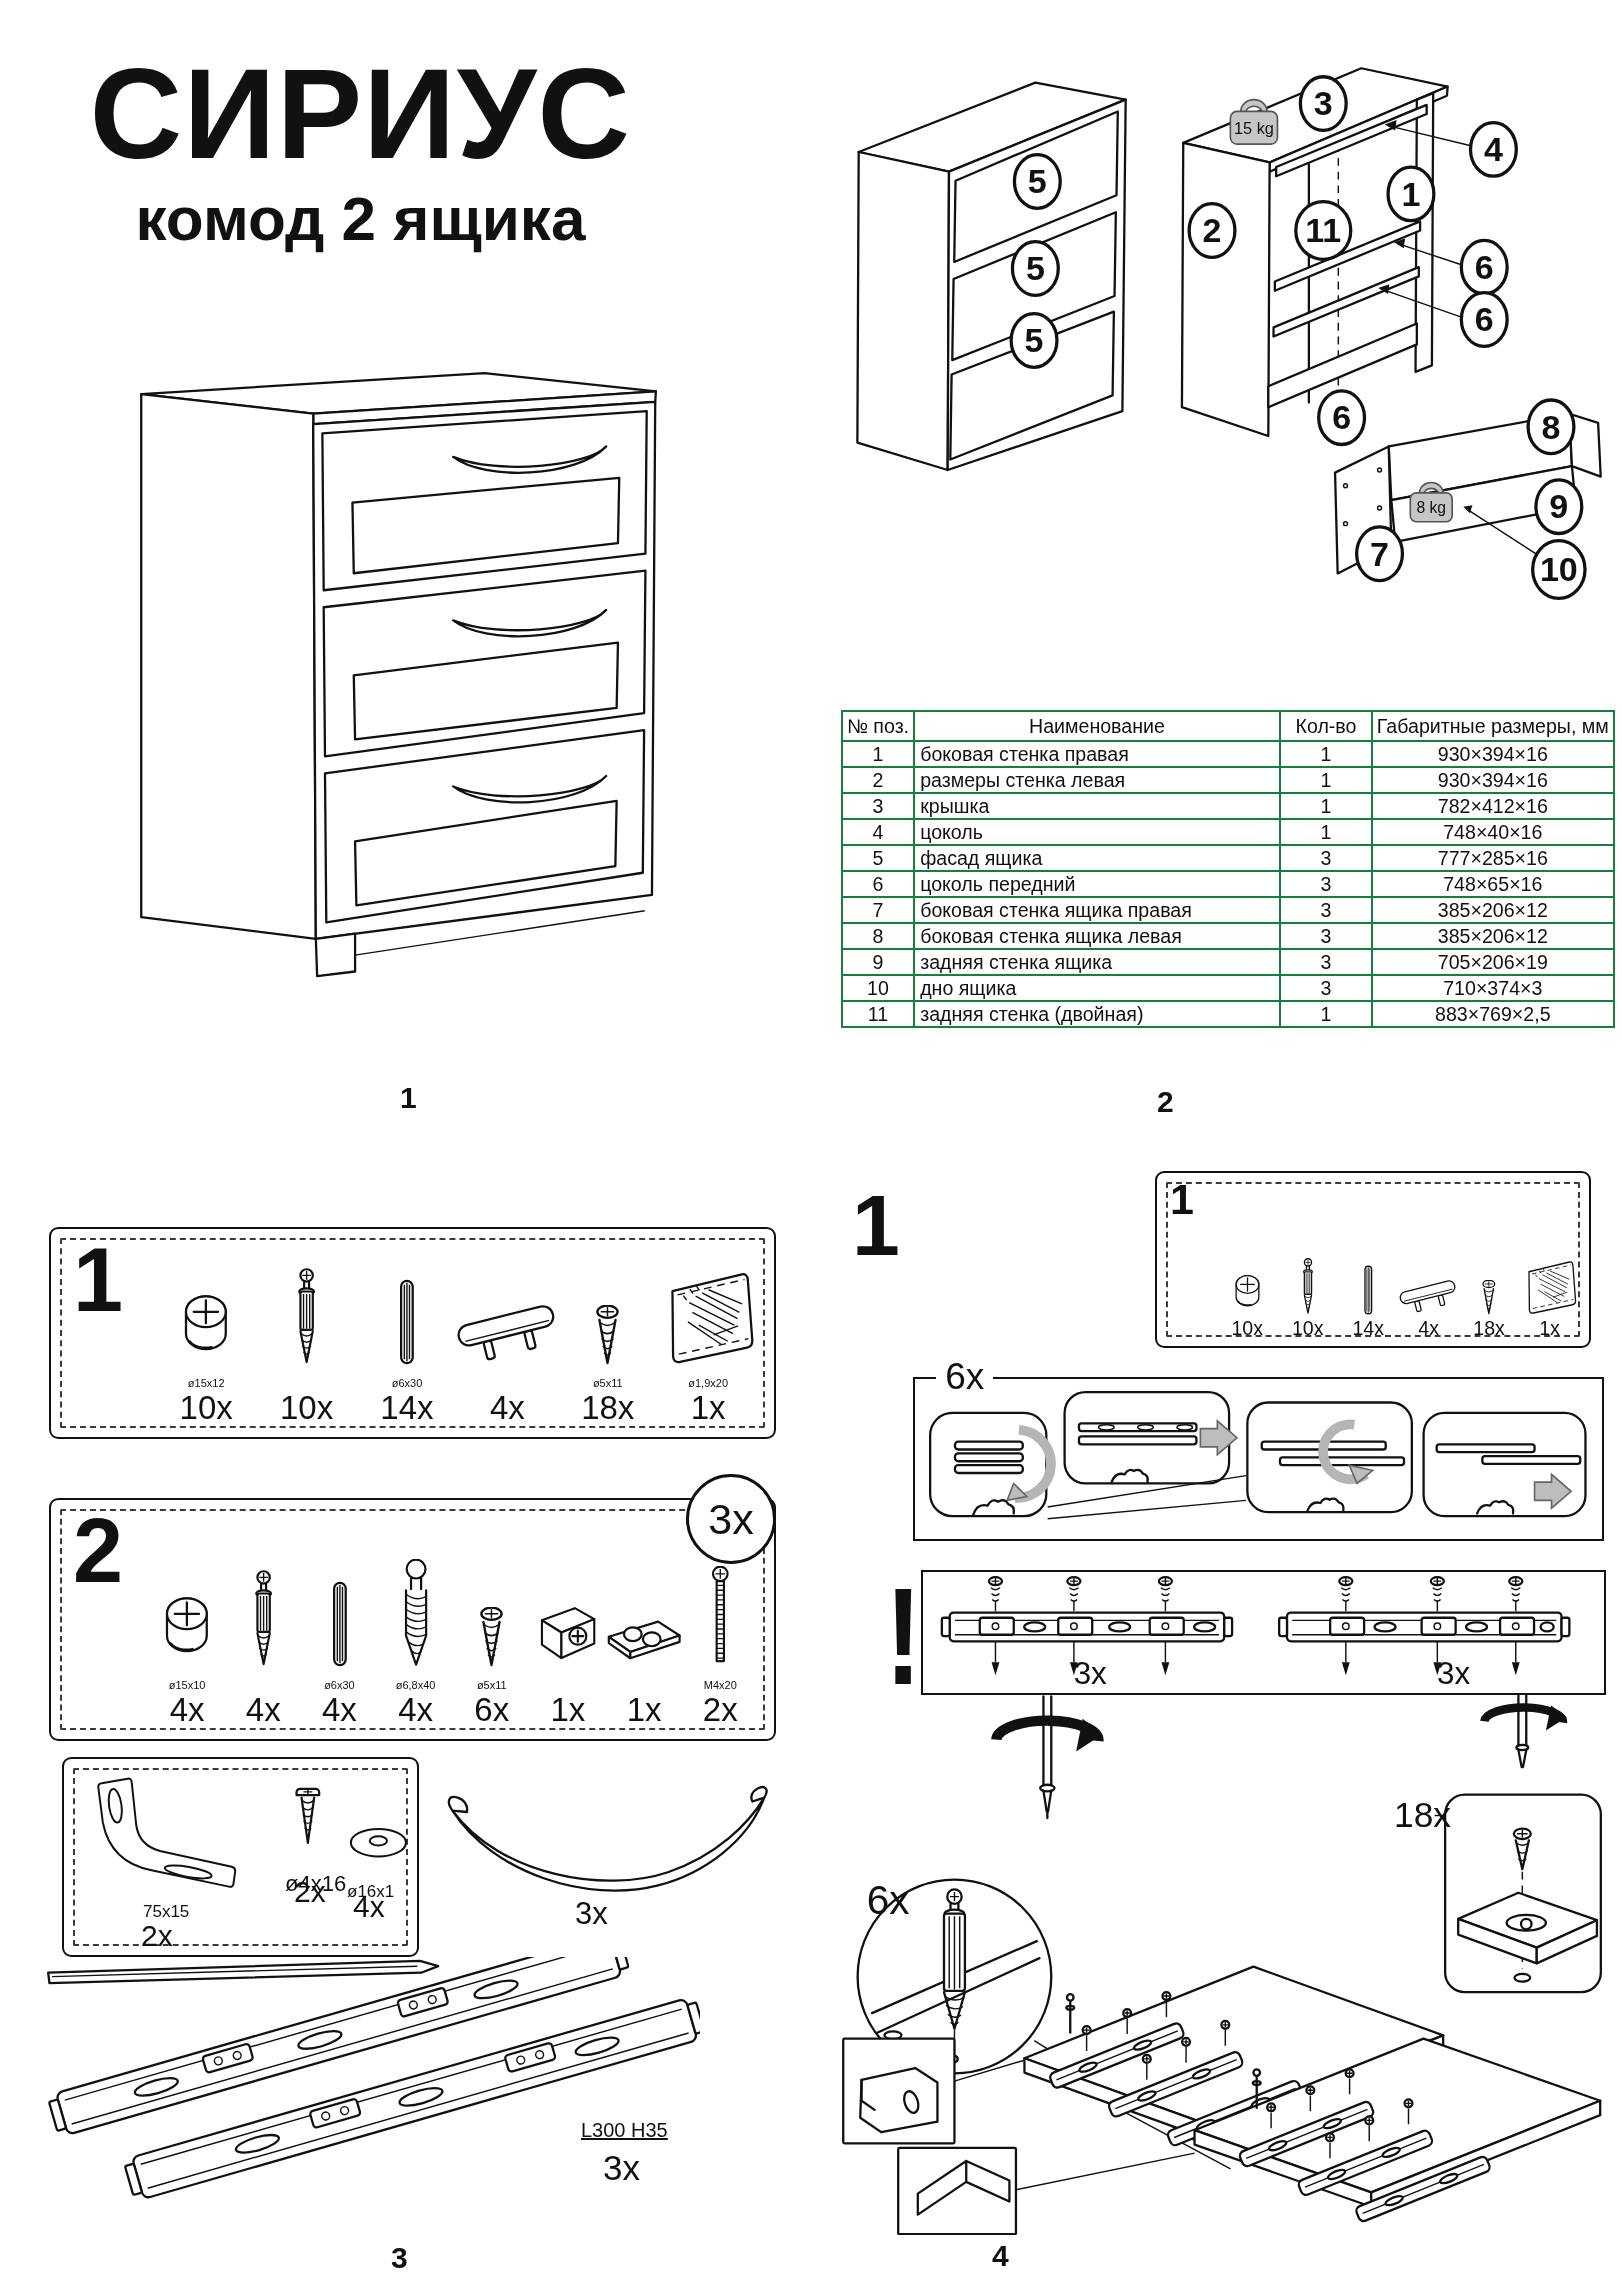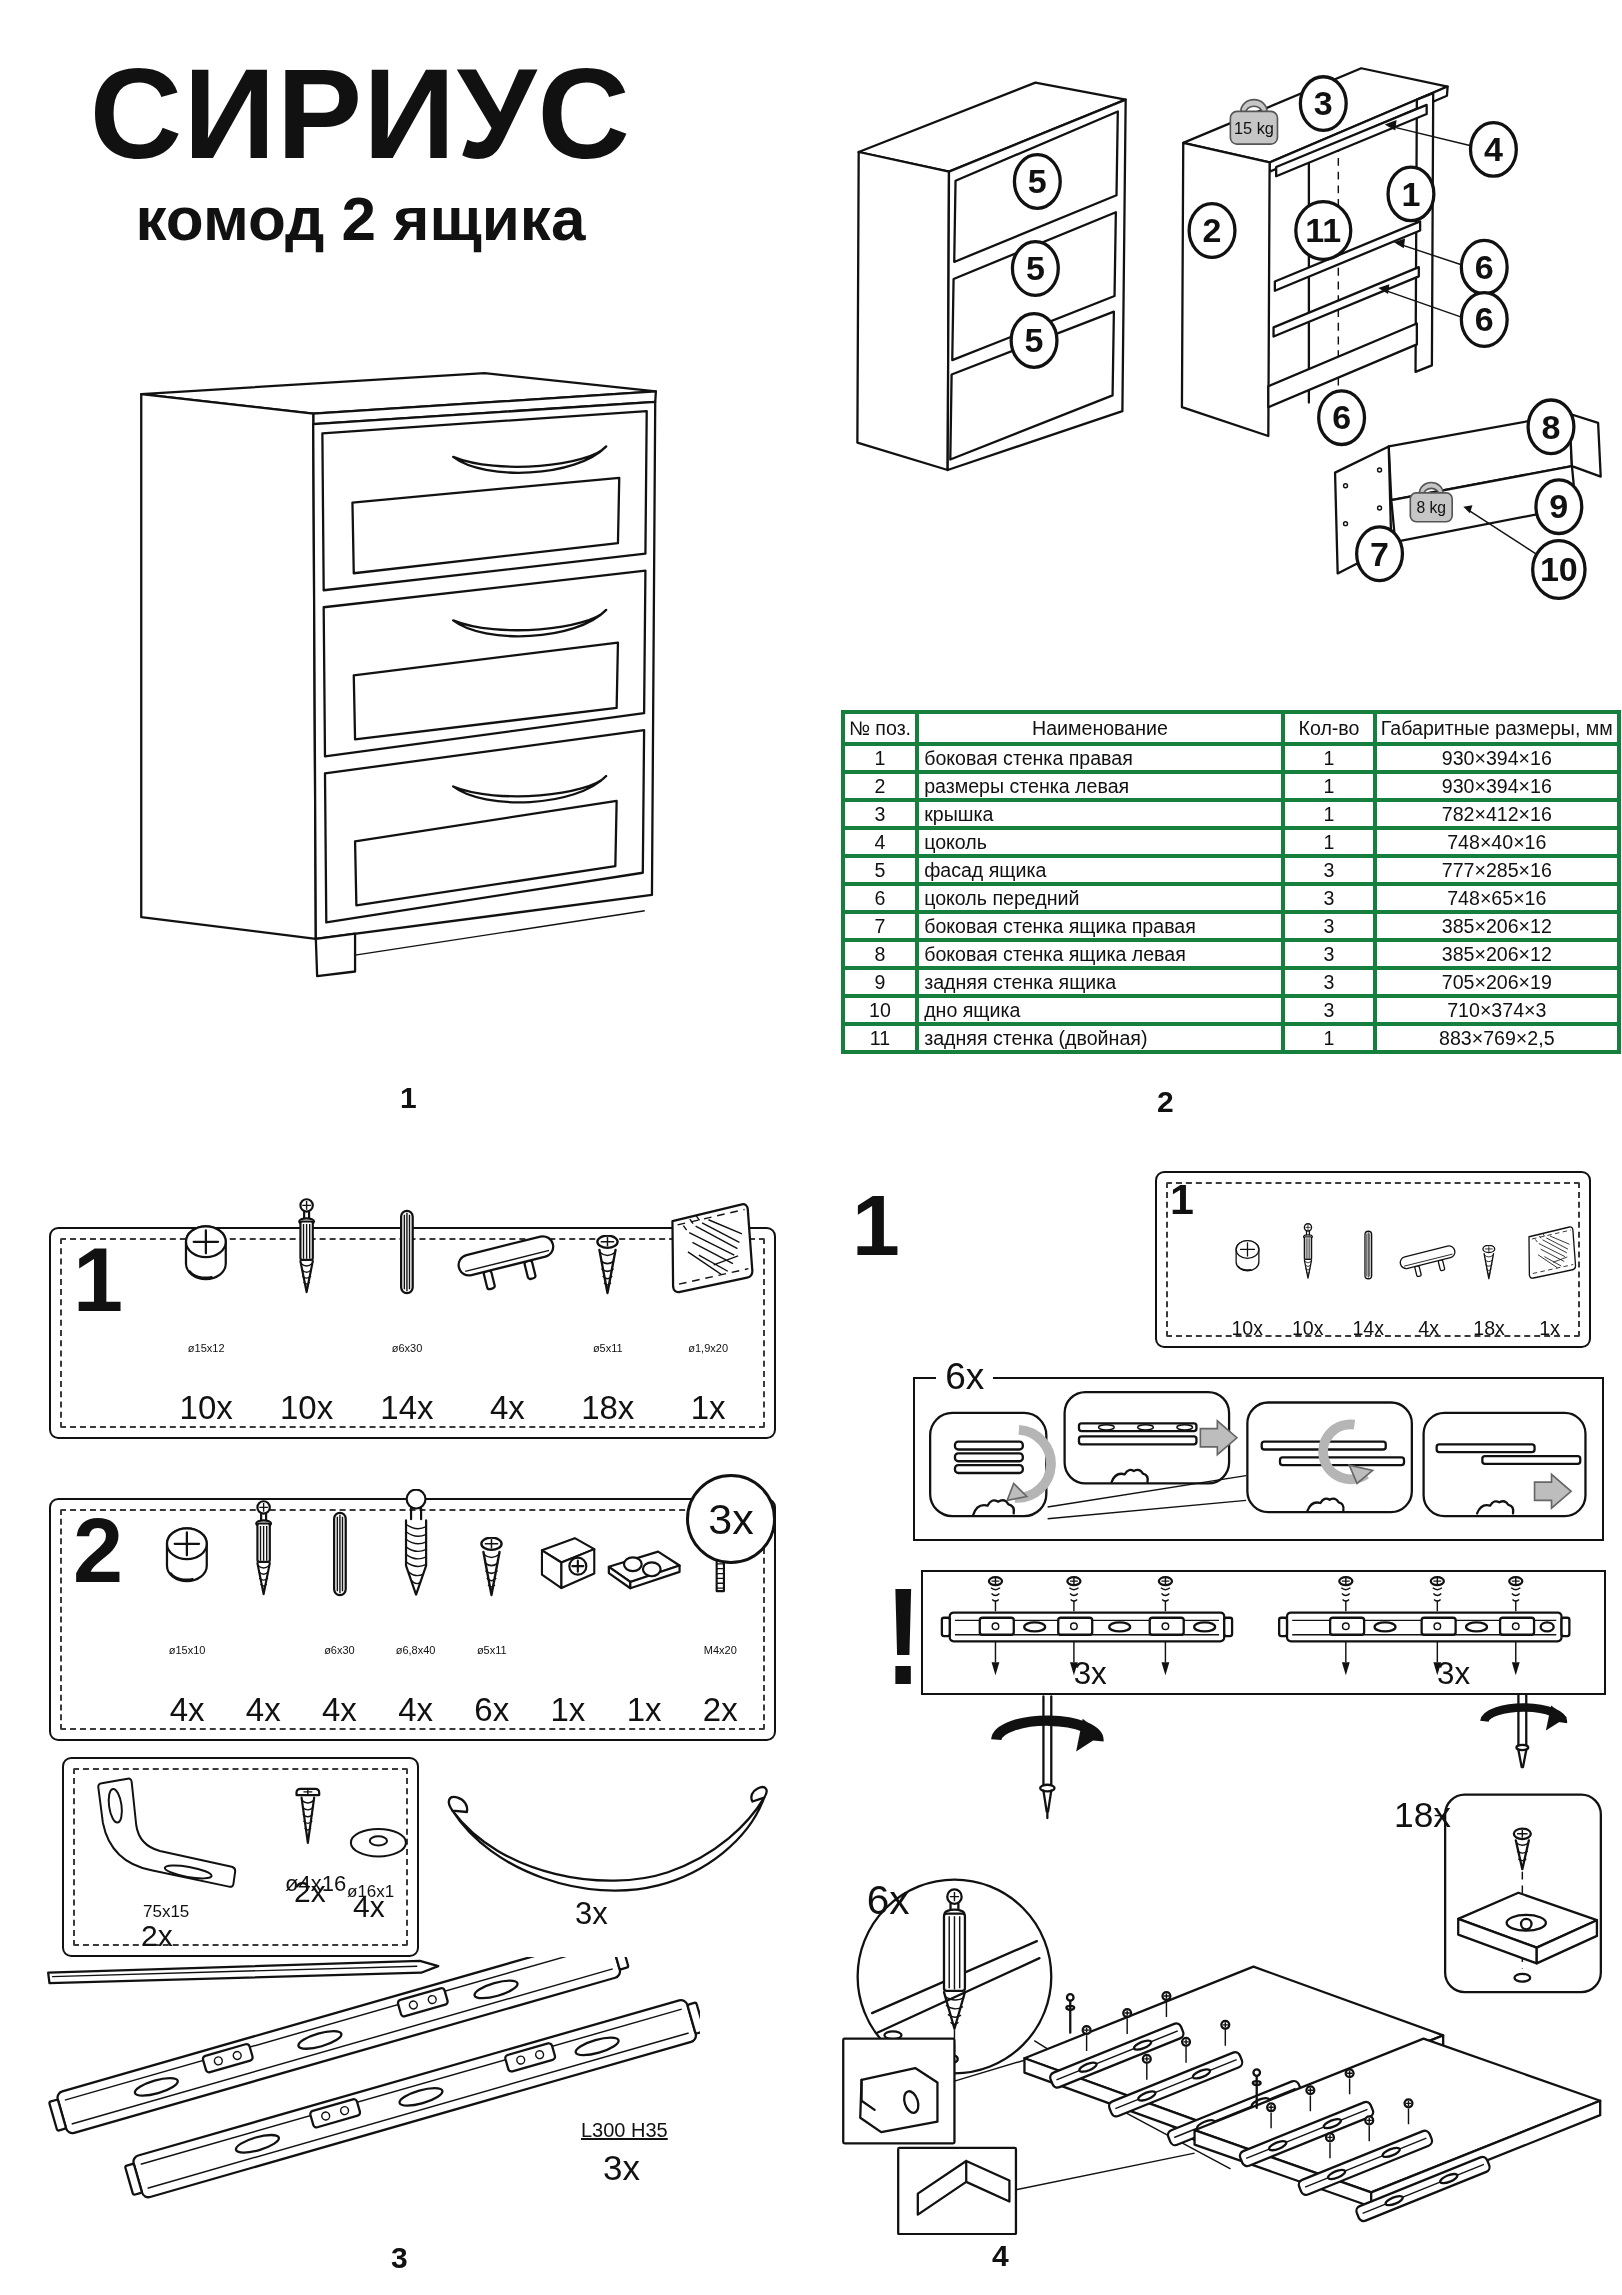--- a/index.html
+++ b/index.html
@@ -6,29 +6,29 @@
   .page{position:relative;width:1622px;height:2295px;background:#fff;overflow:hidden;
         font-family:"Liberation Sans",sans-serif;color:#111;}
   .abs{position:absolute;}
   .title{font-weight:bold;font-size:128px;line-height:1.05;text-align:center;letter-spacing:1.3px;}
   .subtitle{font-weight:bold;font-size:62px;text-align:center;margin-top:1.3px;}
   .pagenum{font-size:30px;font-weight:bold;}
   .step-num{font-size:86px;font-weight:bold;line-height:1;}
   .excl{font-size:110px;font-weight:bold;transform:scaleY(1.25);transform-origin:top;line-height:1;}
   
   table{border-collapse:collapse;font-size:19.6px;background:#fff;}
-  td,th{border:4px solid #15803d;padding:0 5.2px;height:24px;white-space:nowrap;}
+  td,th{border:2px solid #15803d;padding:0 5.2px;height:24px;white-space:nowrap;}
   th{font-weight:normal;font-size:19.6px;padding:2px 3.9px;}
   .c{text-align:center;}
   
   .box{position:absolute;border:2.6px solid #111;border-radius:9.2px;background:#fff;}
   .box .dash{position:absolute;inset:9.2px;border:2px dashed #3a3a3a;border-radius:2px;pointer-events:none;}
   .kit-num{position:absolute;top:10.5px;left:22px;font-size:90px;font-weight:bold;line-height:.9;}
   .kit-items{position:absolute;left:105px;right:15.7px;top:18.3px;bottom:10.5px;display:flex;align-items:flex-end;justify-content:space-between;}
-  .kit-item{display:flex;flex-direction:column;align-items:center;flex:1;min-width:0;gap:35px;}
+  .kit-item{display:flex;flex-direction:column;align-items:center;flex:1;min-width:0;}
   .ki-icon{display:flex;align-items:flex-end;justify-content:center;}
   .ki-size{font-size:11px;height:22px;margin-top:0;display:flex;align-items:flex-end;}
   .ki-qty{font-size:33px;height:38px;display:flex;align-items:flex-end;}
   .mini .kit-num{font-size:43px;top:6.5px;left:13px;}
   .mini .kit-items{left:60px;right:9.2px;top:11.8px;bottom:6.5px;}
   .mini .ki-qty{font-size:19.6px;height:23.6px;}
   .badge{position:absolute;border:3.3px solid #111;border-radius:50%;background:#fff;display:flex;align-items:center;justify-content:center;font-size:43px;}
   .qty-lg{font-size:35px;}
   .dim-lbl{font-size:20px;text-decoration:underline;}
   

